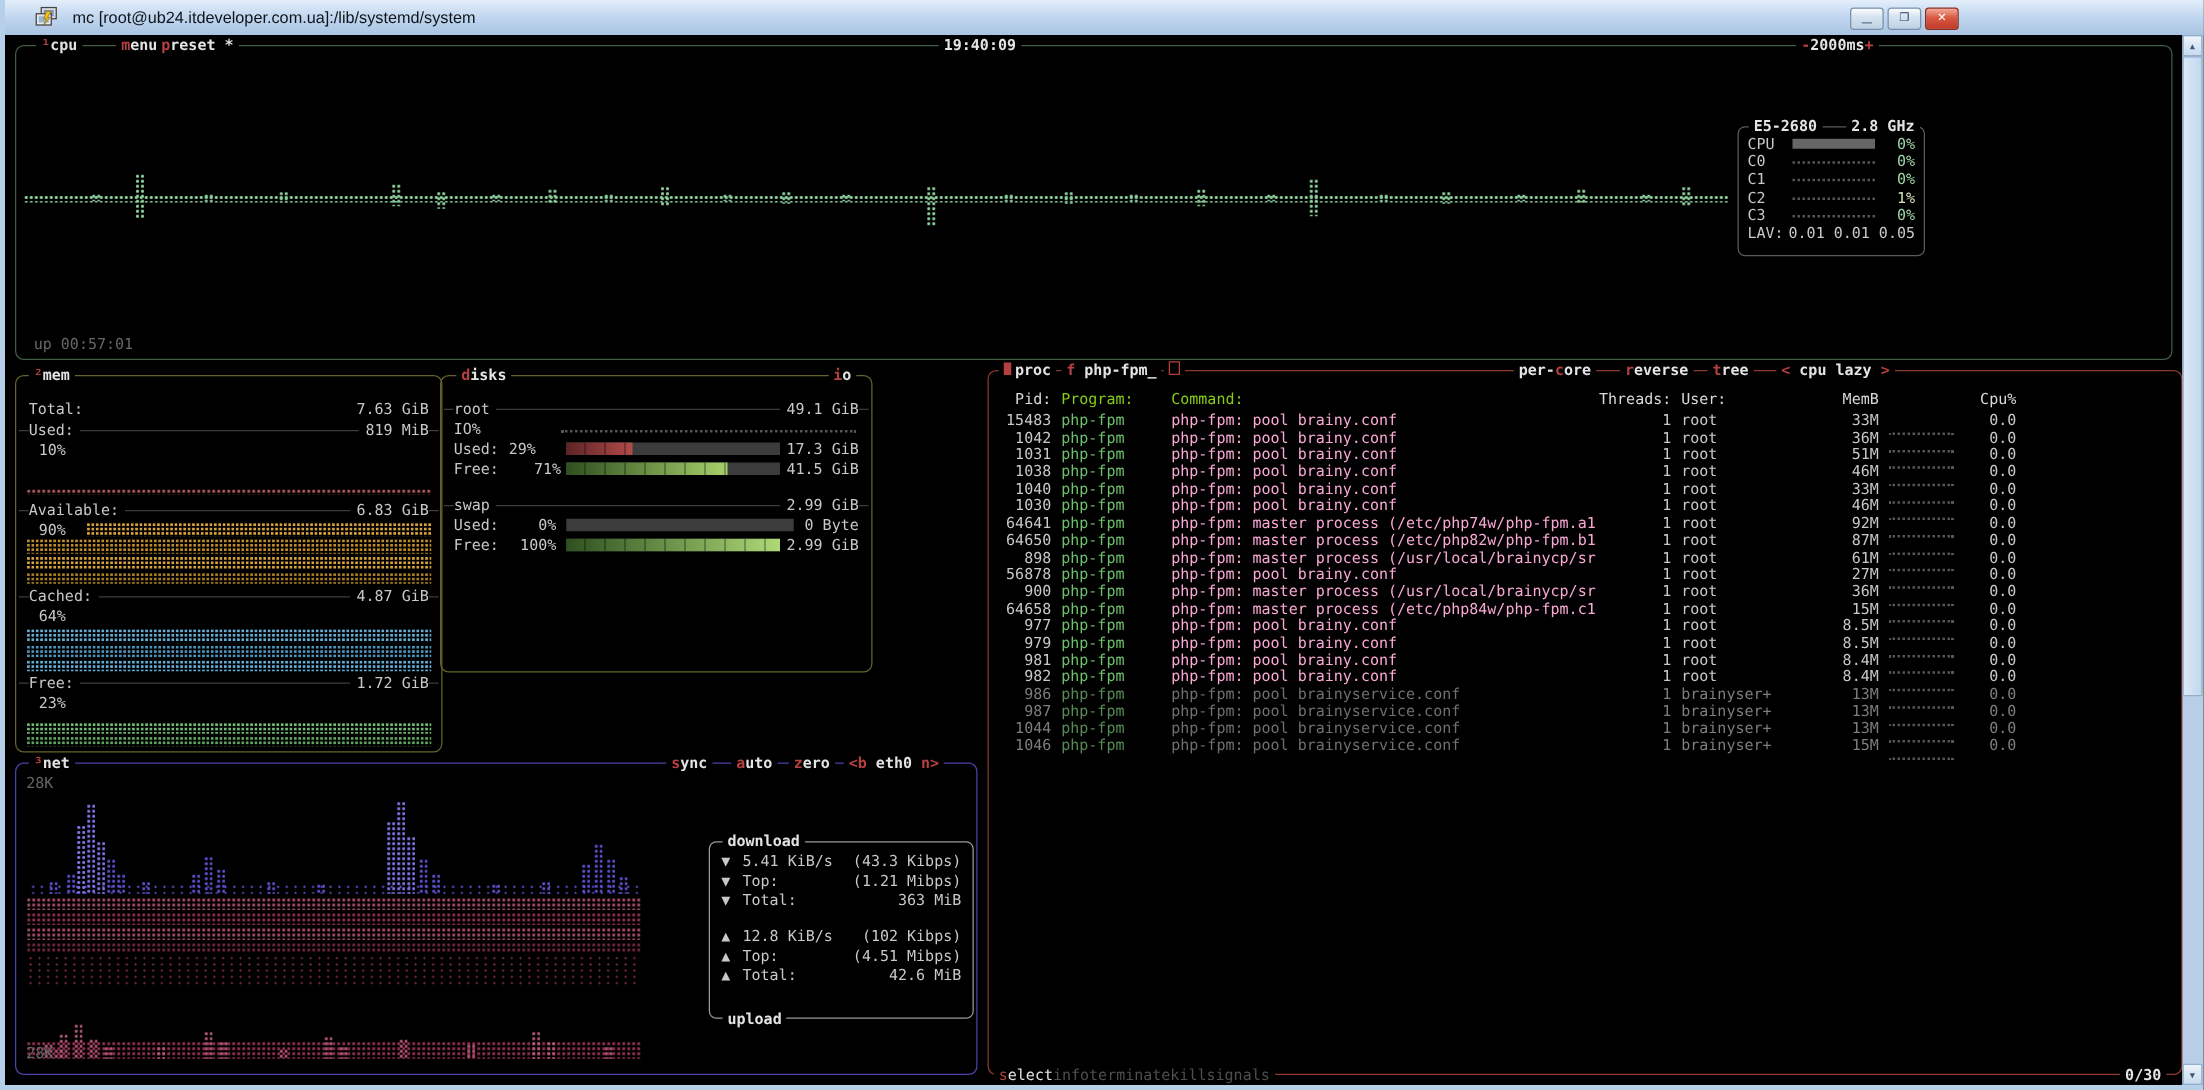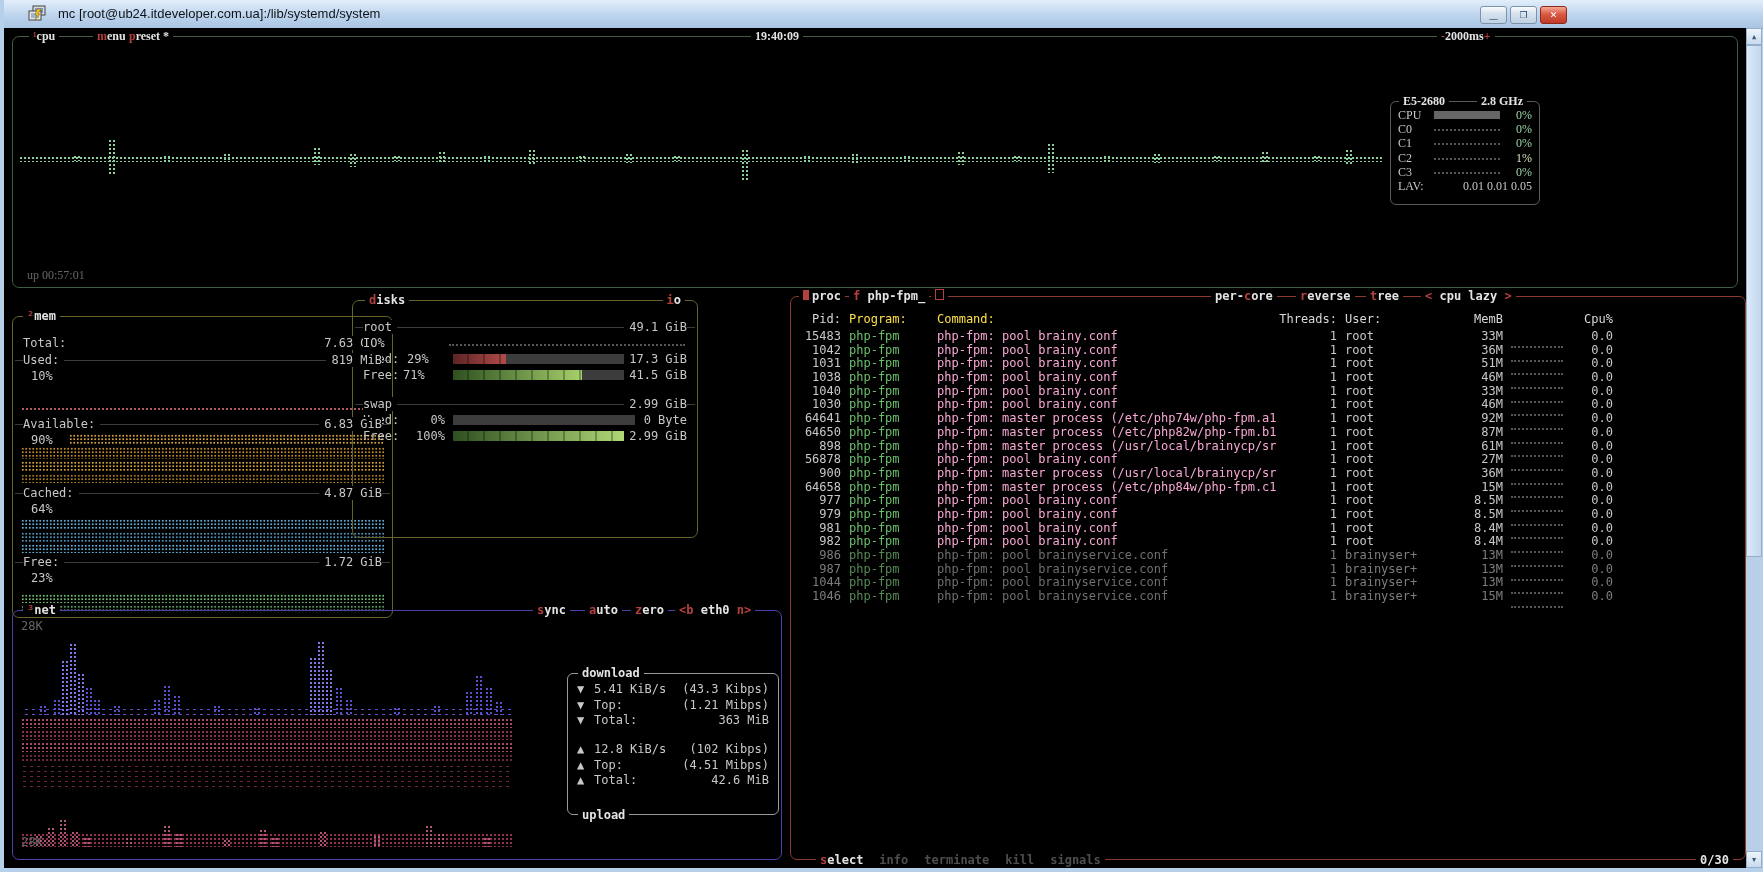--- a/index.html
+++ b/index.html
@@ -53,21 +53,21 @@
   .c-pid{width:44px;text-align:right;flex:none;}
   .c-program{width:80px;flex:none;margin-left:8px;color:#6cbf6c;overflow:hidden;}
   .c-command{width:340px;flex:none;margin-left:8px;color:#f9a8d4;overflow:hidden;}
   .c-threads{width:60px;text-align:right;flex:none;}
   .c-user{width:112px;flex:none;padding-left:8px;box-sizing:border-box;overflow:hidden;}
   .c-mem{width:50px;text-align:right;flex:none;margin-left:4px;}
   .c-graph{width:56px;flex:none;margin-left:6px;position:relative;}
   .c-graph::after{content:"";position:absolute;left:2px;right:2px;top:9px;border-top:2px dotted #555;}
   .c-cpu{width:40px;text-align:right;flex:none;margin-left:8px;}
   #prochead{color:#d9d9d9;}
-  #prochead .c-program,#prochead .c-command{color:#fde047;}
+  #prochead .c-program,#prochead .c-command{color:#84cc16;}
   #prochead .c-graph::after{display:none;}
   .prow.dim{color:#7d7d7d;}
   .prow.dim .c-program{color:#568a56;}
   .prow.dim .c-command{color:#6f6f6f;}
   .spike{position:absolute;width:8px;}
 </style>
 </head>
 <body>
 
 <div id="win">
@@ -89,21 +89,21 @@
           <span>❐</span>
         </span>
       <span class="wbtn close">
           <span>✕</span>
         </span>
     </span>
   </div>
 
   <div id="term">
 
-    <div class="box" id="cpubox" style="left:8px;top:8px;width:1724px;height:250px;border-color:#3f5d45;font-family:Liberation Serif, serif;">
+    <div class="box" id="cpubox" style="left:8px;top:8px;width:1724px;height:250px;border-color:#3f5d45;">
       <span class="btitle" style="left:16px"><span class="red">¹</span><span>cpu</span></span>
       <span class="hbtn" style="left:80px"><span class="red">m</span><span>enu</span></span>
       <span class="hbtn" style="left:112px"><span class="red">p</span><span>reset *</span></span>
       <span class="btitle" style="left:738px">19:40:09</span>
       <span class="hbtn" style="left:1424px"><span class="red">-</span><span>2000ms</span><span class="red">+</span></span>
 
       <div id="cpugraph">
         <div class="dots" style="--dc:#8ccf9c;left:6px;width:1364px;top:119px;height:6px;"></div>
       <div class="spike dots" style="--dc: #8ccf9c; left: 60px; top: 118px; height: 6px;"></div>
           <div class="spike dots" style="--dc: #8ccf9c; left: 95px; top: 102px; height: 36px;"></div>
@@ -174,21 +174,21 @@
           </div>
           <div class="cirow">
             <span>LAV:</span>
             <span style="flex:1;text-align:right">0.01 0.01 0.05</span>
           </div>
         </div>
       </div>
       <span class="gray" style="position:absolute;left:14px;bottom:5px">up 00:57:01</span>
     </div>
 
-    <div class="box" id="membox" style="left:8px;top:288px;width:340px;height:300px;border-color:#66642a;padding-left:39px;">
+    <div class="box" id="membox" style="left:8px;top:272px;width:340px;height:300px;border-color:#66642a;">
       <span class="btitle" style="left:10px"><span class="red">²</span><span>mem</span></span>
       <div class="row" style="top:19px">
         <span class="lab">Total:</span>
         <span class="val">7.63 GiB</span>
       </div>
       <div class="row divrow" style="top:36px">
         <span class="lab">Used:</span>
         <span class="val">819 MiB</span>
       </div>
       <div class="row" style="top:52px;left:18px">10%</div>
@@ -234,21 +234,21 @@
       <div class="row" style="top:51px">
         <span style="position:absolute;left:0">Used:</span>
         <span style="position:absolute;left:44px;width:38px;">29%</span>
         <div class="meter" style="left:90px;width:182px">
             <div class="fill" style="width:29%;background:linear-gradient(90deg,#5d2424,#b14a4a)"></div>
           </div>
         <span class="val">17.3 GiB</span>
       </div>
       <div class="row" style="top:67px">
         <span style="position:absolute;left:0">Free:</span>
-        <span style="position:absolute;left:40px;width:38px;text-align:left">71%</span>
+        <span style="position:absolute;left:56px;width:38px;text-align:center">71%</span>
         <div class="meter" style="left:90px;width:182px">
             <div class="fill" style="width:71%;background:linear-gradient(90deg,#2e5020,#a6d06a)"></div>
           </div>
         <span class="val">41.5 GiB</span>
       </div>
 
       <div class="row divrow" style="top:96px">
         <span class="lab">swap</span>
         <span class="val">2.99 GiB</span>
       </div>
@@ -405,21 +405,21 @@
           <div class="prow"><span class="c-pid">977</span><span class="c-program">php-fpm</span><span class="c-command">php-fpm: pool brainy.conf</span><span class="c-threads">1</span><span class="c-user">root</span><span class="c-mem">8.5M</span><span class="c-graph"></span><span class="c-cpu">0.0</span></div>
           <div class="prow"><span class="c-pid">979</span><span class="c-program">php-fpm</span><span class="c-command">php-fpm: pool brainy.conf</span><span class="c-threads">1</span><span class="c-user">root</span><span class="c-mem">8.5M</span><span class="c-graph"></span><span class="c-cpu">0.0</span></div>
           <div class="prow"><span class="c-pid">981</span><span class="c-program">php-fpm</span><span class="c-command">php-fpm: pool brainy.conf</span><span class="c-threads">1</span><span class="c-user">root</span><span class="c-mem">8.4M</span><span class="c-graph"></span><span class="c-cpu">0.0</span></div>
           <div class="prow"><span class="c-pid">982</span><span class="c-program">php-fpm</span><span class="c-command">php-fpm: pool brainy.conf</span><span class="c-threads">1</span><span class="c-user">root</span><span class="c-mem">8.4M</span><span class="c-graph"></span><span class="c-cpu">0.0</span></div>
           <div class="prow dim"><span class="c-pid">986</span><span class="c-program">php-fpm</span><span class="c-command">php-fpm: pool brainyservice.conf</span><span class="c-threads">1</span><span class="c-user">brainyser+</span><span class="c-mem">13M</span><span class="c-graph"></span><span class="c-cpu">0.0</span></div>
           <div class="prow dim"><span class="c-pid">987</span><span class="c-program">php-fpm</span><span class="c-command">php-fpm: pool brainyservice.conf</span><span class="c-threads">1</span><span class="c-user">brainyser+</span><span class="c-mem">13M</span><span class="c-graph"></span><span class="c-cpu">0.0</span></div>
           <div class="prow dim"><span class="c-pid">1044</span><span class="c-program">php-fpm</span><span class="c-command">php-fpm: pool brainyservice.conf</span><span class="c-threads">1</span><span class="c-user">brainyser+</span><span class="c-mem">13M</span><span class="c-graph"></span><span class="c-cpu">0.0</span></div>
           <div class="prow dim"><span class="c-pid">1046</span><span class="c-program">php-fpm</span><span class="c-command">php-fpm: pool brainyservice.conf</span><span class="c-threads">1</span><span class="c-user">brainyser+</span><span class="c-mem">15M</span><span class="c-graph"></span><span class="c-cpu">0.0</span></div>
         </div>
 
-      <span class="btitle bot" style="left:25px;display:flex;gap:16px;font-weight:bold">
+      <span class="btitle bot" style="left:4px;display:flex;font-weight:normal">
         <span><span class="red">s</span><span>elect</span></span>
         <span class="dimtx">info</span>
         <span class="dimtx">terminate</span>
         <span class="dimtx">kill</span>
         <span class="dimtx">signals</span>
       </span>
       <span class="btitle bot" style="right:12px">0/30</span>
     </div>
   </div>
 

